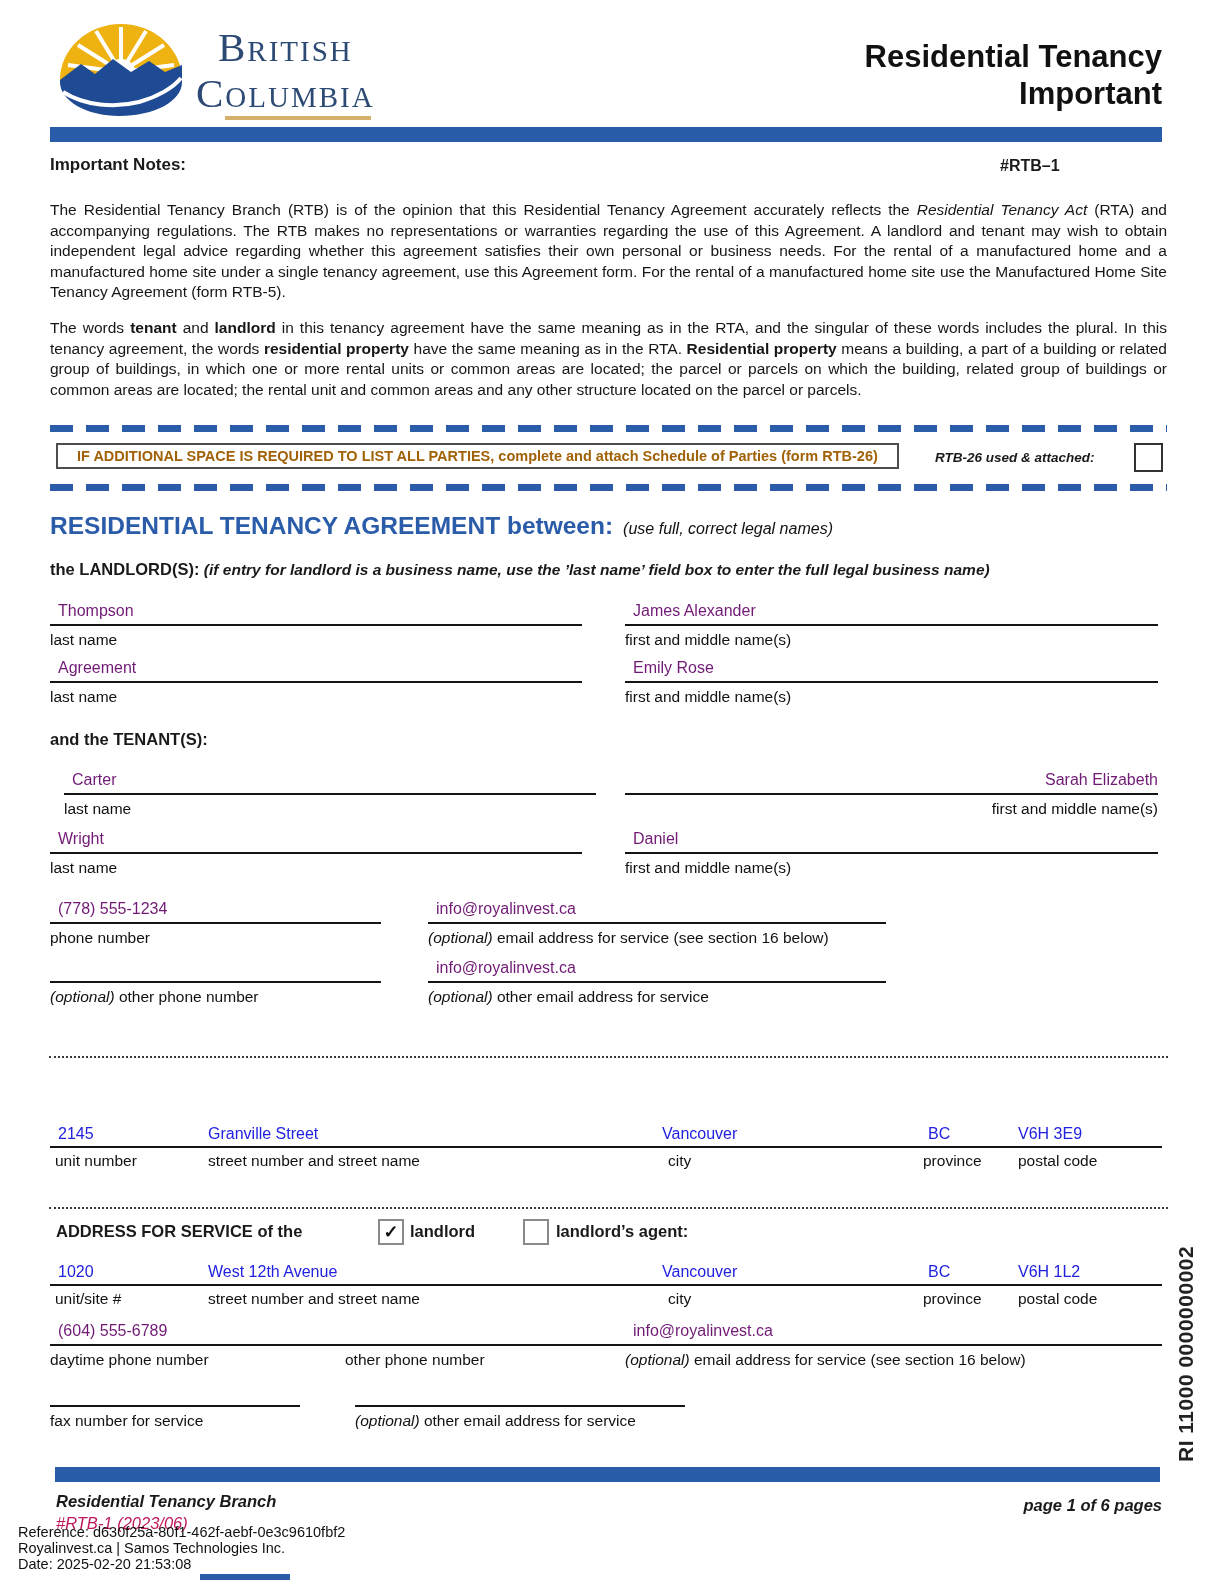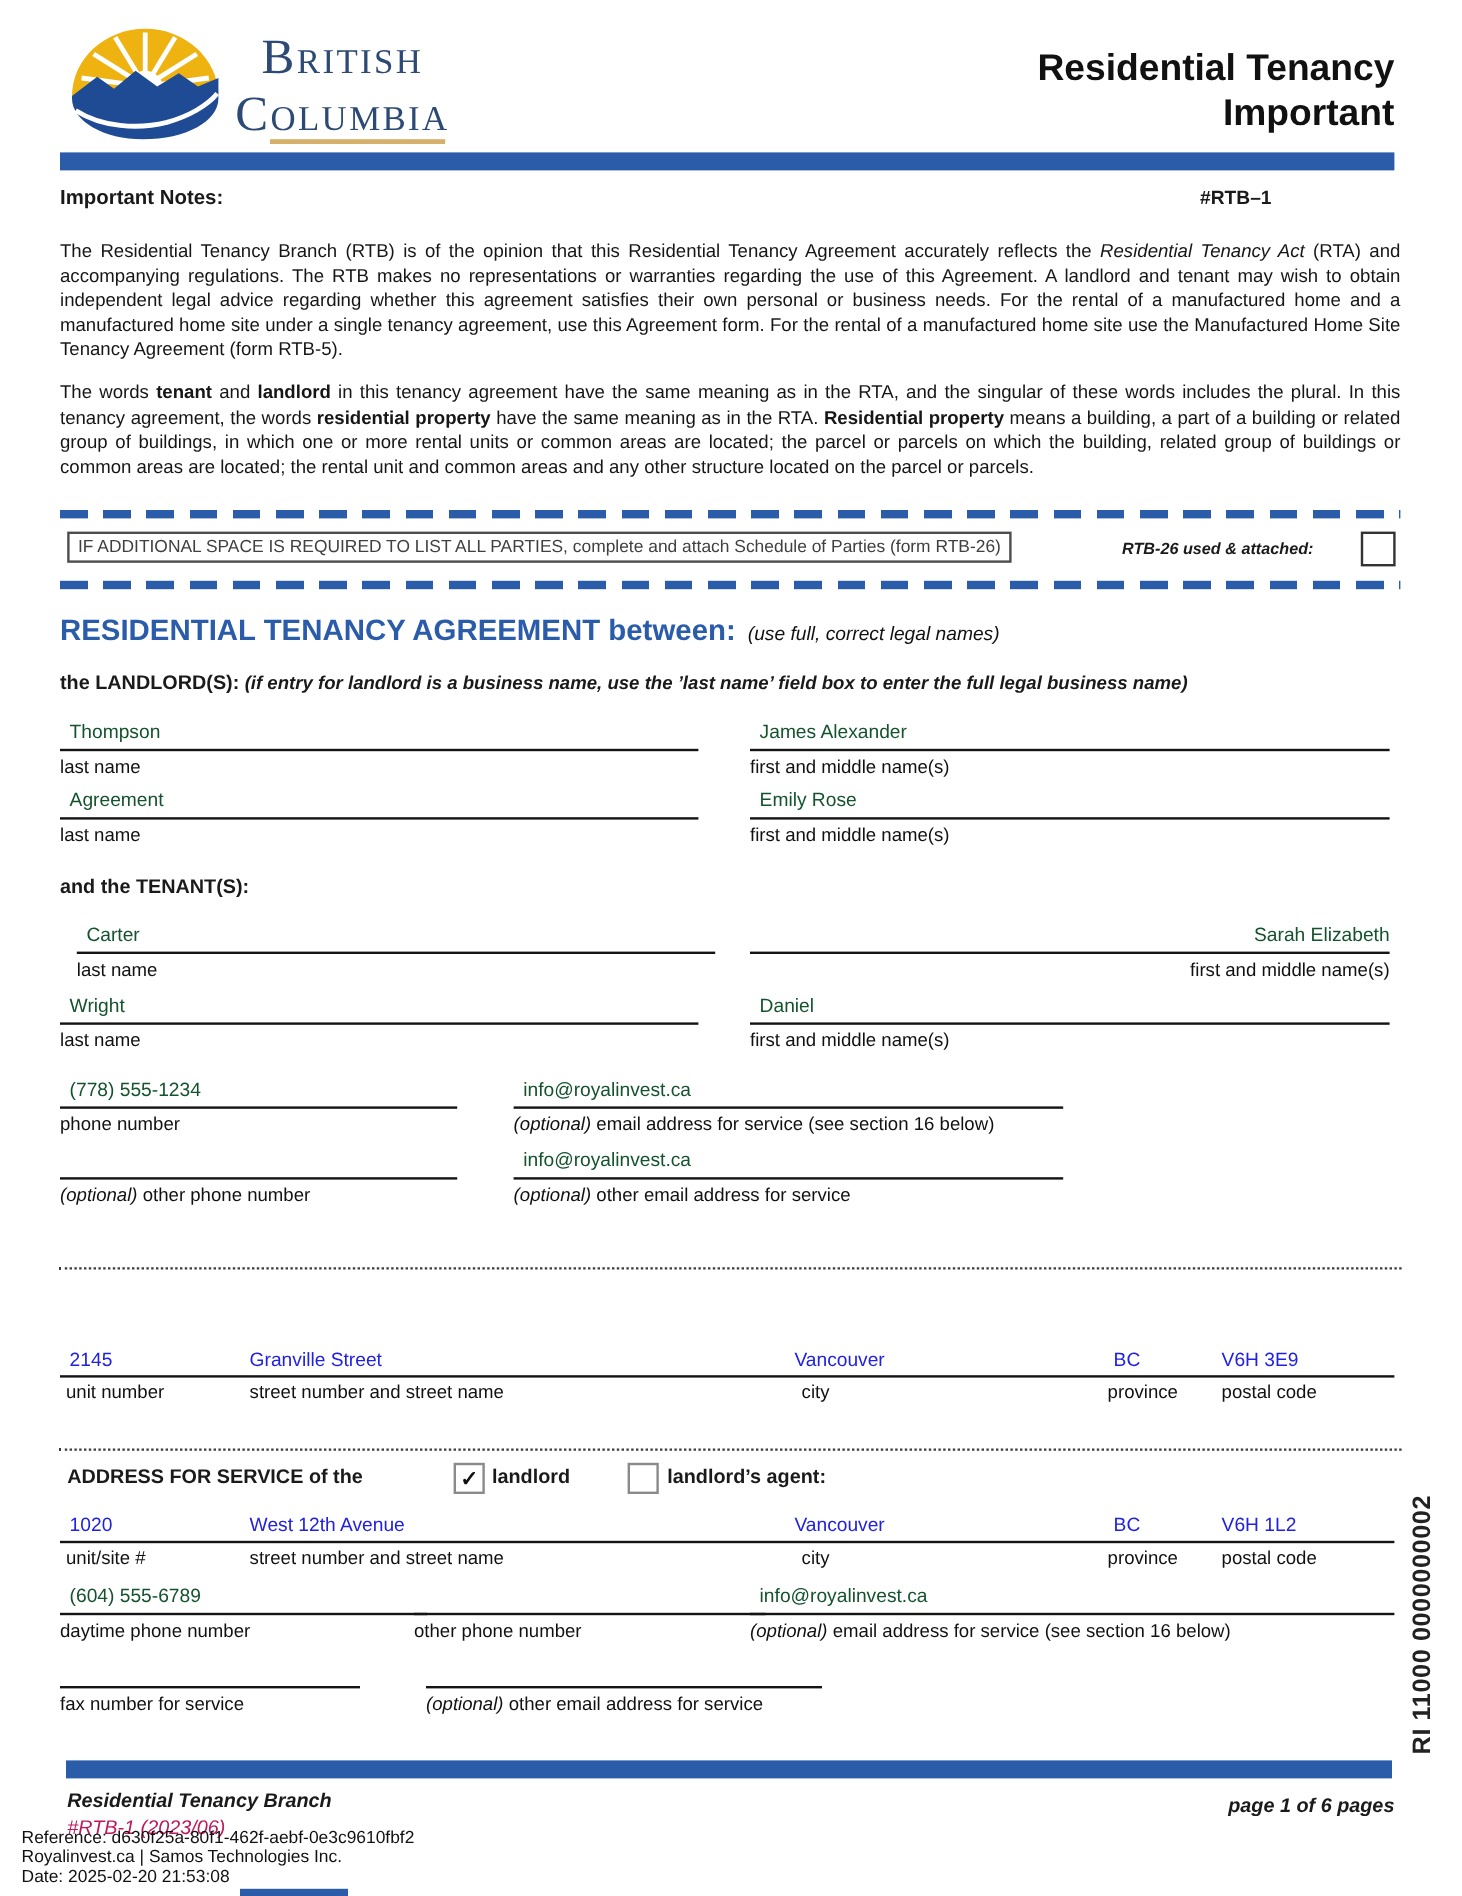--- a/index.html
+++ b/index.html
@@ -17,39 +17,39 @@
              font-size:31px;font-weight:bold;line-height:37px;color:#111;}
   .bluebar{position:absolute;left:50px;width:1112px;height:15px;background:#2a5caa;}
 
   .imp-notes{position:absolute;left:50px;top:155px;font-size:17px;font-weight:bold;}
   .rtb-num{position:absolute;left:1000px;top:157px;width:162px;font-size:16px;font-weight:bold;}
 
   .para{position:absolute;left:50px;width:1117px;text-align:justify;font-size:15.5px;line-height:20.5px;color:#161616;}
 
   .dash-rule{position:absolute;left:50px;width:1117px;height:7px;
      background:repeating-linear-gradient(90deg,#2a5caa 0,#2a5caa 23px,transparent 23px,transparent 36px);}
-  .sched-box{position:absolute;left:56px;top:443px;border:2px solid #4d4d4d;padding:3px 7px;
-     color:#404040;font-weight:normal;font-size:14.5px;white-space:nowrap;}
+  .sched-box{position:absolute;left:56px;top:443px;border:2px solid #4d4d4d;padding:3px 19px;
+     color:#a16207;font-weight:bold;font-size:14.5px;white-space:nowrap;}
   .sched-side{position:absolute;left:935px;top:450px;font-style:italic;font-weight:bold;font-size:13.5px;}
   .checkbox{position:absolute;background:#fff;}
   .cb-plain{width:25px;height:25px;border:2px solid #333;}
   .cb-gray{width:22px;height:22px;border:2px solid #8a8a8a;text-align:center;font-size:18px;font-weight:bold;line-height:22px;color:#111;}
 
   .main-head{position:absolute;left:50px;top:512px;display:flex;align-items:baseline;gap:10px;white-space:nowrap;}
   .main-head .big{font-size:24.5px;font-weight:bold;color:#2a5caa;}
   .main-head .note{font-size:16px;font-style:italic;color:#111;}
 
   .party-head{position:absolute;left:50px;width:1117px;white-space:nowrap;}
   .party-head .b{font-size:16.5px;font-weight:bold;}
   .party-head .bi{font-size:15.5px;font-weight:bold;font-style:italic;}
 
   .frow{position:absolute;left:0;top:0;width:1218px;height:0;}
   .cell{position:absolute;}
   .cell .val{display:block;height:24px;line-height:22px;border-bottom:2.5px solid #141414;
-     color:#14532d;font-size:16px;padding-left:8px;white-space:nowrap;}
+     color:#701a75;font-size:16px;padding-left:8px;white-space:nowrap;}
   .cell .lab{display:block;margin-top:5px;font-size:15.5px;color:#111;white-space:nowrap;}
   .cell .lab i{font-style:italic;}
 
   .dot-rule{position:absolute;left:49px;width:1119px;border-top:2.5px dotted #3a3a3a;height:0;}
 
   .sec-head{position:absolute;left:50px;white-space:nowrap;}
   .sec-head .b{font-size:17px;font-weight:bold;}
   .sec-head .i{font-size:16.5px;font-style:italic;}
 
   .addr-line{position:absolute;left:50px;width:1112px;height:26px;border-bottom:2.5px solid #141414;}

